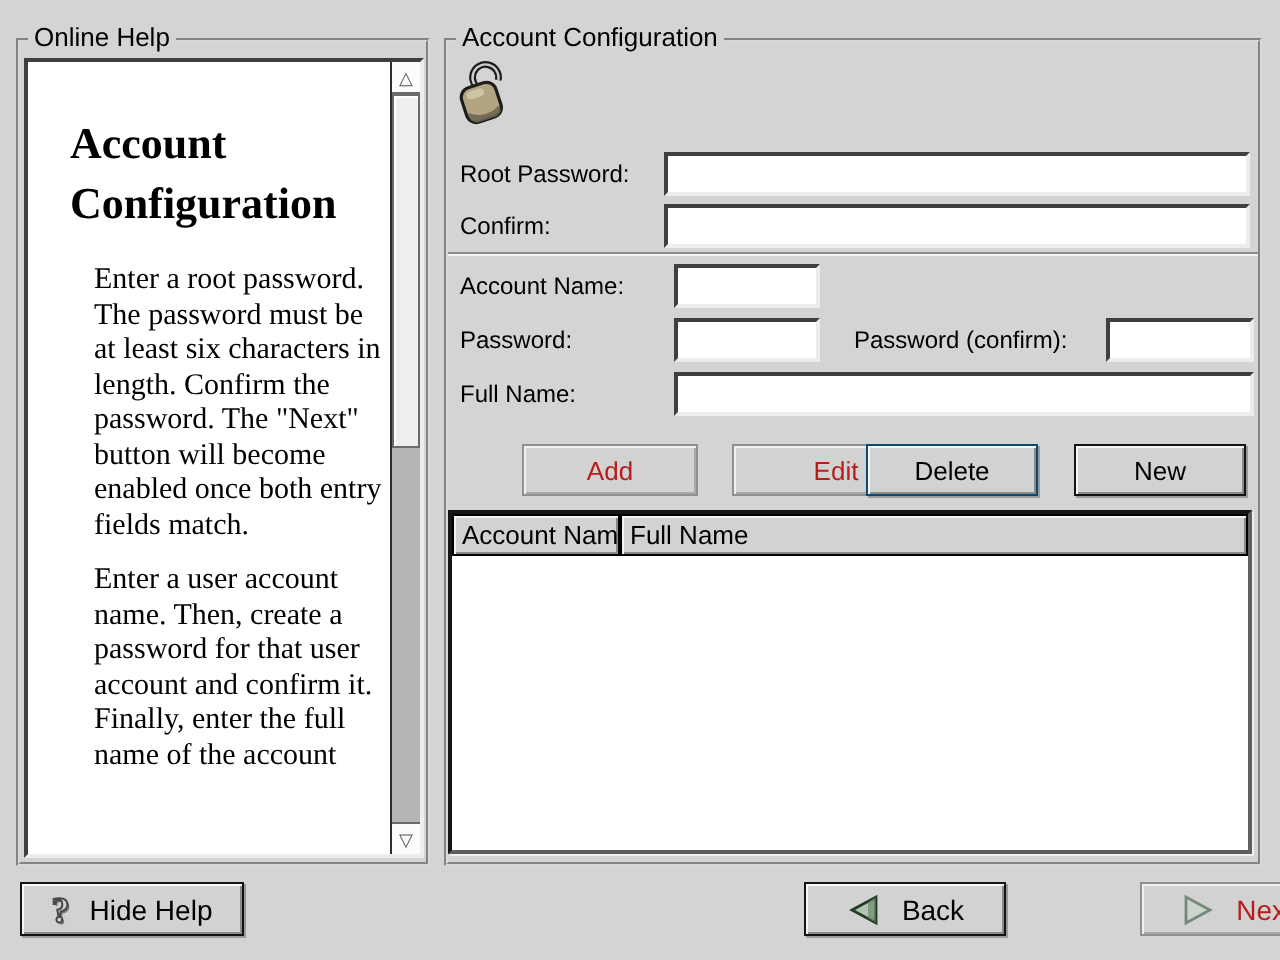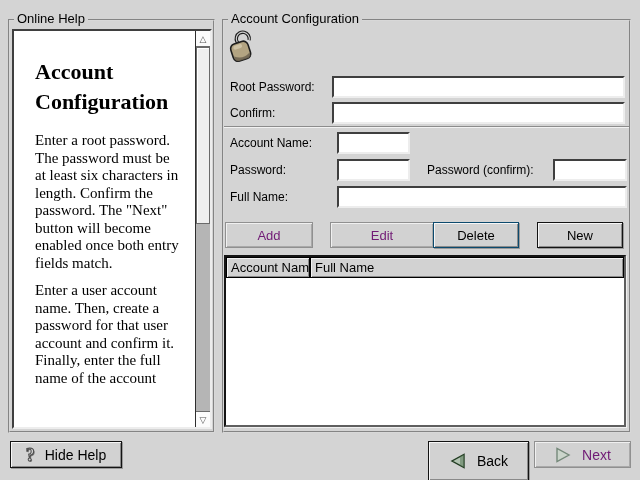--- a/index.html
+++ b/index.html
@@ -25,21 +25,21 @@
   }
   .help-text{
     position:absolute;left:21px;top:26px;width:170px;
     font-family:"Liberation Serif",serif;
   }
   .help-heading{
     font-weight:bold;font-size:22px;line-height:30px;
     white-space:pre;margin:0 0 15px 0;
   }
   .help-text p{
-    margin:0 0 10px 0;font-size:15px;line-height:17.5px;white-space:pre;
+    margin:0 0 10px 12px;font-size:15px;line-height:17.5px;white-space:pre;
   }
   
   .scrollbar{
     position:absolute;top:0;right:0;width:15px;height:396px;
     background:#b5b5b5;border-left:1px solid #2e2e2e;
   }
   .stepper{
     position:absolute;left:0;width:14px;height:16px;background:#fbfbfb;
     display:flex;align-items:center;justify-content:center;
     font-size:9px;color:#555;
@@ -67,23 +67,24 @@
   .btn{
     position:absolute;display:flex;align-items:center;justify-content:center;
     gap:10px;background:#d2d2d2;border:1px solid #131313;
     box-shadow:inset 1px 1px 0 #f6f6f6,inset -1px -1px 0 #8a8a8a,1px 1px 0 #9a9a9a;
     font-family:"Liberation Sans",sans-serif;font-size:13px;color:#000;
     cursor:pointer;padding:0;
   }
   .btn.big{font-size:14px;}
   .btn.default-btn{border:1px solid #0c4a6e;}
   .btn.disabled{
-    border:1px solid #909090;color:#701a75;
+    border:1px solid #909090;color:#b91c1c;
     box-shadow:inset 1px 1px 0 #f0f0f0,inset -1px -1px 0 #a9a9a9;
     cursor:default;
+    margin-left:36px;
   }
   .q-icon{
     font-family:"Liberation Serif",serif;font-size:18px;font-weight:bold;
     color:#d0d0d0;-webkit-text-stroke:1px #484848;
     text-shadow:1px 1px 0 #777;line-height:18px;
   }
   
   .accounts-table{
     position:absolute;left:224px;top:255px;width:402px;height:172px;
     border:2px solid;border-color:#151515 #5f5f5f #5f5f5f #151515;
@@ -183,21 +184,21 @@
       <div class="th col-full">Full Name</div>
     </div>
     <div class="table-body"></div>
   </div>
 
   <button class="btn big" style="left:10px;top:441px;width:112px;height:27px">
     <span class="q-icon">?</span>
     <span>Hide Help</span>
   </button>
 
-  <button class="btn big" style="left:428px;top:441px;width:101px;height:40px">
+  <button class="btn big" style="left:402px;top:441px;width:101px;height:27px">
     <svg width="18" height="16" viewBox="0 0 18 16">
       <polygon points="15,1.5 15,14.5 3,8" fill="#b2c3b2" stroke="#223c22" stroke-width="1.4"></polygon>
       <polygon points="15,1.5 15,14.5 11,12.3 11,3.7" fill="#5a7a5a" opacity="0.55"></polygon>
     </svg>
     <span>Back</span>
   </button>
 
   <button class="btn big disabled" style="left:534px;top:441px;width:97px;height:27px">
     <svg width="18" height="16" viewBox="0 0 18 16">
       <polygon points="3,1.5 3,14.5 15,8" fill="#cbd5cb" stroke="#75897a" stroke-width="1.4"></polygon>

